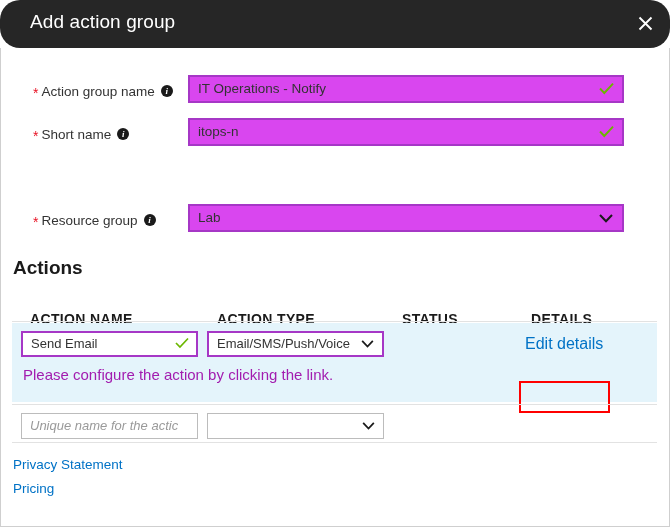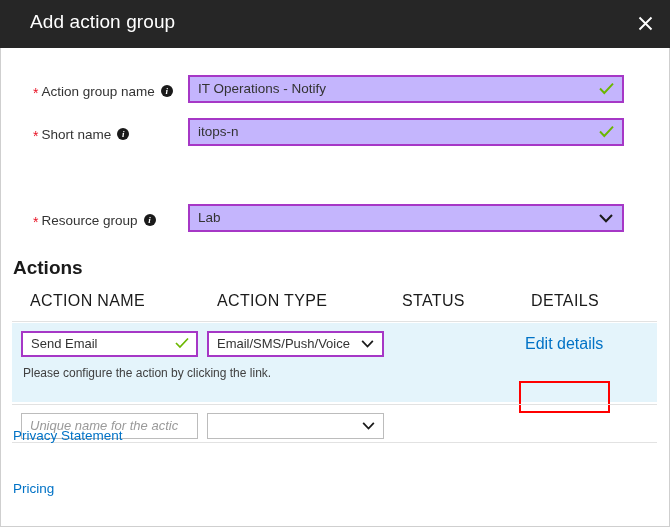--- a/index.html
+++ b/index.html
@@ -21,20 +21,21 @@
     overflow: hidden;
   }
 
   
   .titlebar {
     position: absolute;
     left: 0; top: 0;
     width: 670px;
     height: 48px;
     background: #262626;
+    border-radius: 20px;
   }
   .titlebar-title {
     position: absolute;
     left: 30px;
     top: 11px;
     font-size: 19px;
     color: #ffffff;
     font-weight: 400;
     letter-spacing: .1px;
     white-space: nowrap;
@@ -108,21 +109,21 @@
     cursor: default;
   }
 
   .field {
     position: absolute;
     left: 167px;
     top: 3px;
     width: 436px;
     height: 28px;
     box-sizing: border-box;
-    background: #c4b5fd;
+    background: #d946ef;
     border: 2px solid #a637c6;
   }
   .field.plain { border: 1px solid #c8c8c8; }
   .field-text {
     position: absolute;
     left: 8px;
     top: 4px;
     font-size: 13.5px;
     color: #333333;
     white-space: nowrap;
@@ -142,23 +143,23 @@
   .actions-heading {
     position: absolute;
     left: 12px;
     top: 209px;
     font-size: 19px;
     color: #1a1a1a;
     font-weight: 700;
   }
   .col-head {
     position: absolute;
-    top: 244px;
-    font-size: 16px;
-    font-weight: normal;
+    top: 263px;
+    font-size: 14px;
+    font-weight: bold;
     color: #1a1a1a;
     letter-spacing: .35px;
     white-space: nowrap;
   }
   .grid-divider {
     position: absolute;
     left: 11px;
     width: 645px;
     height: 1px;
     background: #e2e2e2;
@@ -188,22 +189,22 @@
     color: #333333;
     white-space: nowrap;
   }
   .cell-input .check { position: absolute; right: 7px; top: 4px; }
   .cell-input .chev  { position: absolute; right: 8px; top: 7px; }
 
   .error-text {
     position: absolute;
     left: 11px;
     top: 43px;
-    font-size: 12px;
-    color: #404040;
+    font-size: 15px;
+    color: #a21caf;
     white-space: nowrap;
   }
   .details-link {
     position: absolute;
     font-size: 16px;
     color: #0072c6;
     cursor: pointer;
     white-space: nowrap;
   }
   .redbox {
@@ -344,17 +345,17 @@
       <div class="cell-empty" style="left:195px; width:177px;">
         <span class="ctext" style="position:absolute;left:8px;top:3px;font-size:13px;color:#333;"></span>
         <svg style="position:absolute;right:8px;top:8px;" width="13" height="8" viewBox="0 0 14 9">
           <path d="M1 1 L7 7.3 L13 1" stroke="#1a1a1a" stroke-width="2" fill="none"></path>
         </svg>
       </div>
     </div>
 
     <div class="grid-divider" style="top:394px;"></div>
 
-    <div class="footer-link" style="top:380px;text-align:center;">Privacy Statement</div>
+    <div class="footer-link" style="top:409px;text-align:center;">Privacy Statement</div>
     <div class="footer-link" style="top:433px;">Pricing</div>
 
   </div>
 </div>
 
 </body></html>

